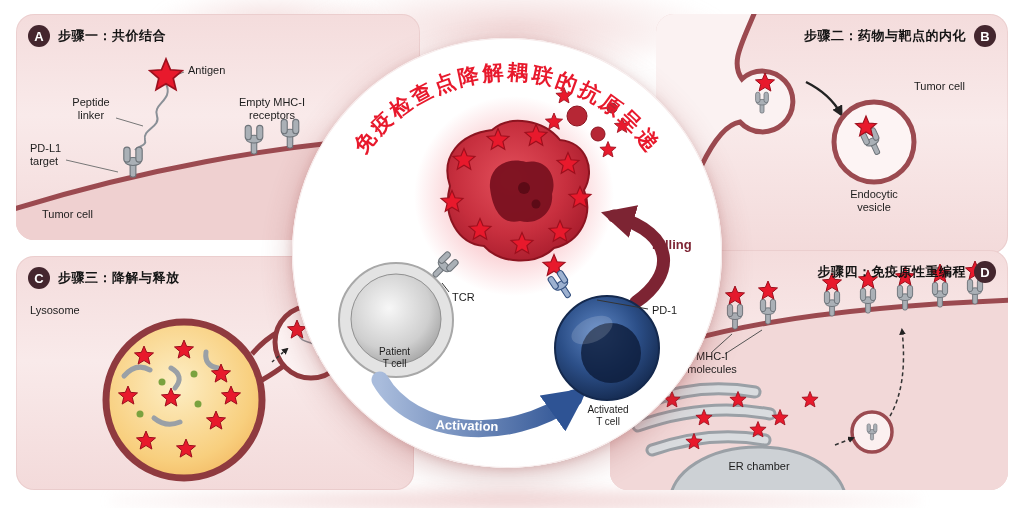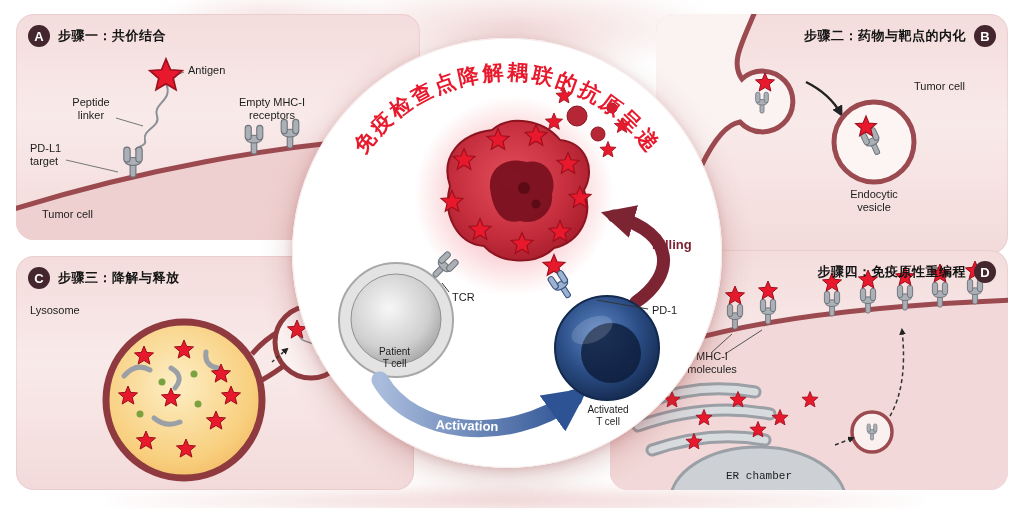--- a/index.html
+++ b/index.html
@@ -242,21 +242,21 @@
       <use href="#receptor" transform="translate(262,190) scale(0.62)"></use>
       <path d="M225,195 L243,188" stroke="#333" stroke-width="1.5" stroke-dasharray="4 3" fill="none" marker-end="url(#ah)"></path>
       <path d="M280,166 Q298,135 292,80" stroke="#333" stroke-width="1.5" stroke-dasharray="4 3" fill="none" marker-end="url(#ah)"></path>
     </svg>
     <div class="panel-head right">
       <span class="ptitle">步骤四：免疫原性重编程</span>
       <span class="badge">D</span>
     </div>
     <div class="lbl center-align" style="left:58px; top:100px; width:88px;">MHC-I
 molecules</div>
-    <div class="lbl center-align" style="left:94px; top:220px; width:110px;font-family:Liberation Mono, monospace;">ER chamber</div>
+    <div class="lbl center-align" style="left:94px; top:210px; width:110px;">ER chamber</div>
   </section>
 
   <div class="center-circle">
     <svg width="430" height="430" viewBox="0 0 430 430">
       <defs>
         <path id="title-arc" d="M48,172 A172,172 0 0 1 382,172" fill="none"></path>
       </defs>
 
       <circle cx="222" cy="158" r="100" fill="url(#tglow)"></circle>
 

